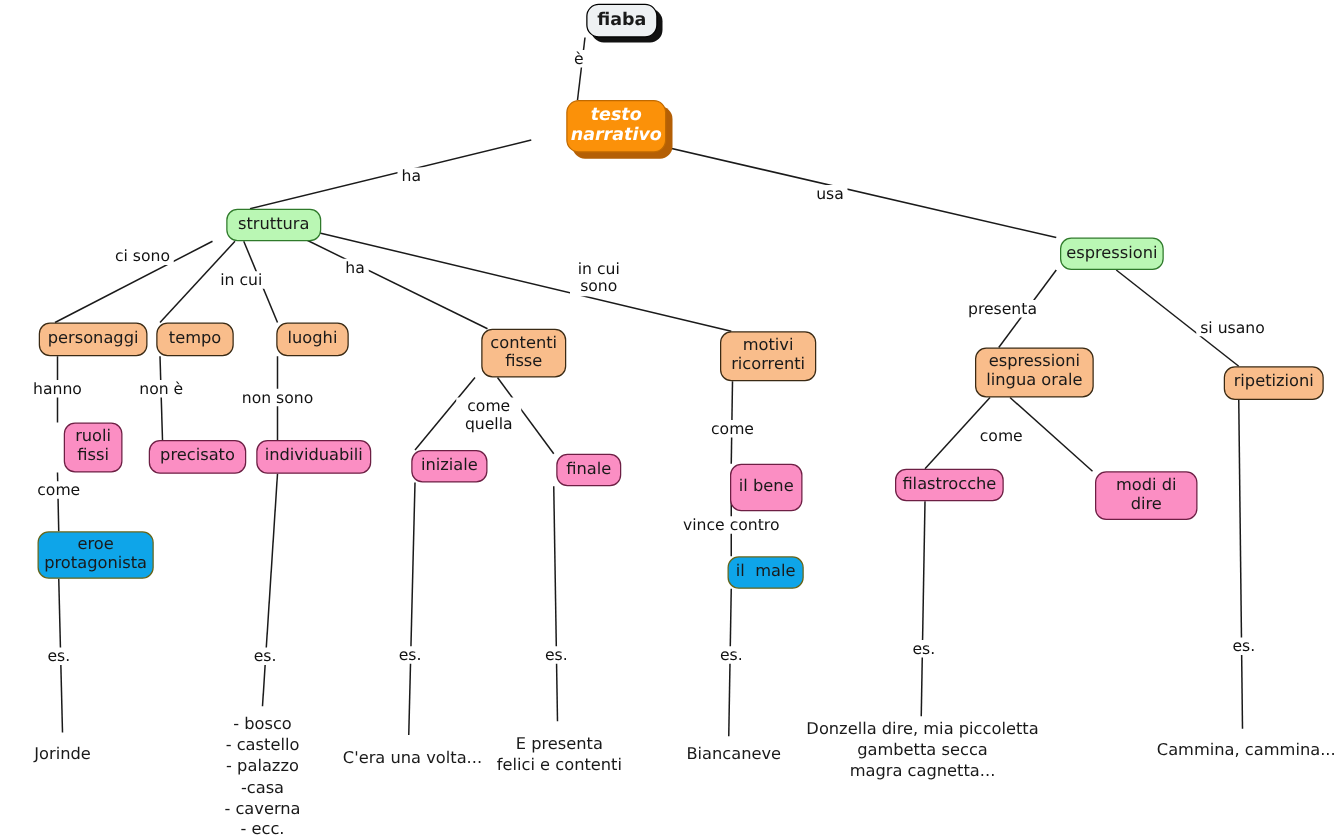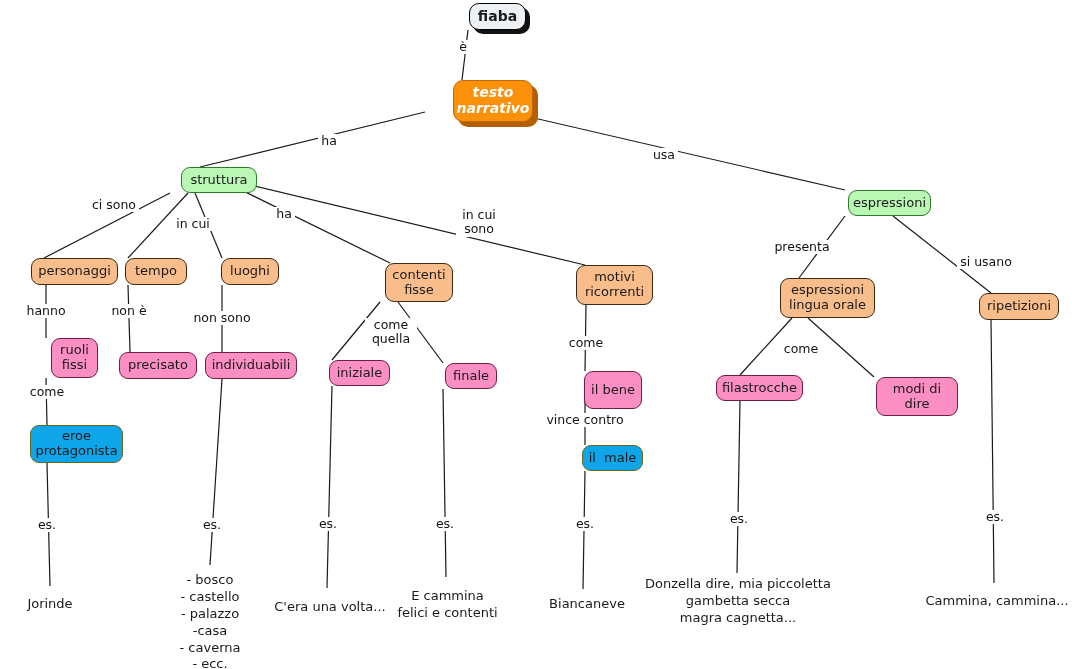--- a/index.html
+++ b/index.html
@@ -182,20 +182,20 @@
 protagonista</div>
     <div class="node yellow" style="left: 554px; top: 445px; width: 61px; height: 26px;">il  male</div>
     <div class="leaf-text" style="left: 8px; top: 596px; width: 84px; text-align: center;">Jorinde</div>
     <div class="leaf-text" style="left: 160px; top: 572px; width: 100px; text-align: center;">- bosco
 - castello
 - palazzo
 -casa
 - caverna
 - ecc.</div>
     <div class="leaf-text" style="left: 272px; top: 599px; width: 116px; text-align: center;">C'era una volta...</div>
-    <div class="leaf-text" style="left: 390px; top: 588px; width: 115px; text-align: center;">E cammina
+    <div class="leaf-text" style="left: 390px; top: 588px; width: 115px; text-align: center;">E presenta
 felici e contenti</div>
     <div class="leaf-text" style="left: 540px; top: 596px; width: 94px; text-align: center;">Biancaneve</div>
     <div class="leaf-text" style="left: 636px; top: 576px; width: 204px; text-align: center;">Donzella dire, mia piccoletta
 gambetta secca
 magra cagnetta...</div>
     <div class="leaf-text" style="left: 924px; top: 593px; width: 146px; text-align: center;">Cammina, cammina...</div>
   </div>
 
 </body></html>

